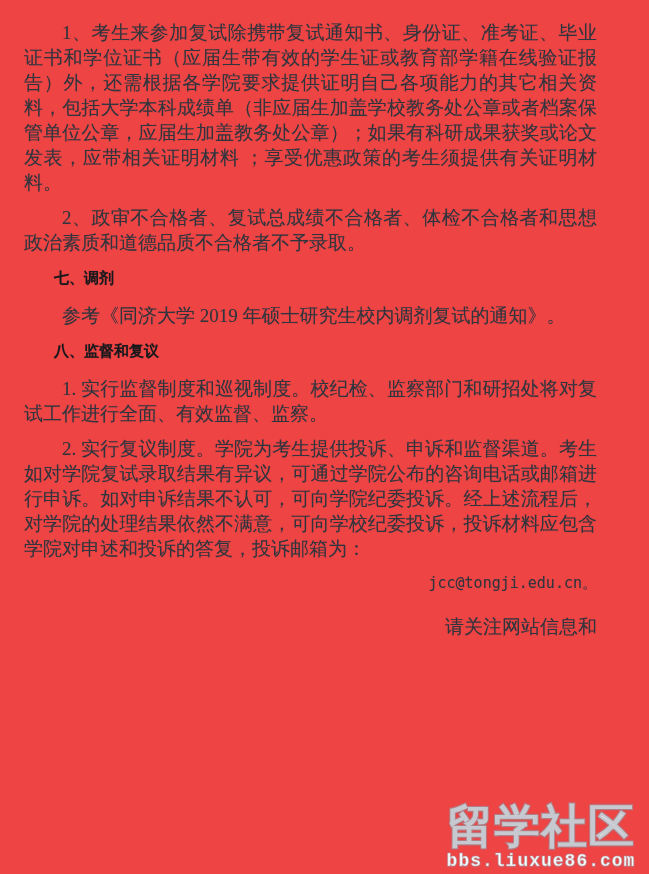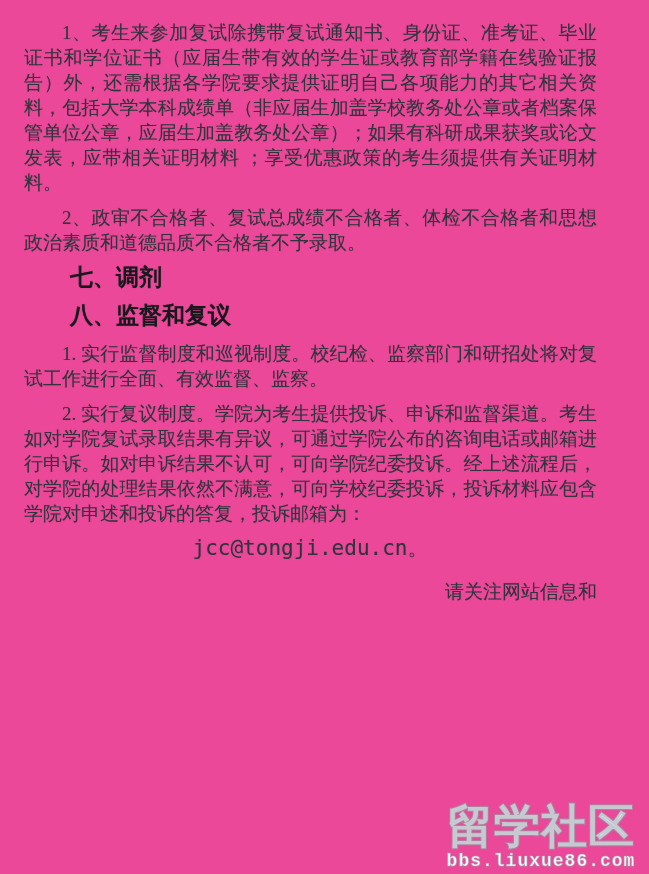--- a/index.html
+++ b/index.html
@@ -7,48 +7,48 @@
   body {
     width: 649px;
     height: 874px;
     overflow: hidden;
     position: relative;
   }
   .page {
     position: relative;
     width: 649px;
     height: 874px;
-    background: #ec4899;
+    background: #ef4444;
     padding: 20px 52px 0 24px;
     font-family: "Liberation Serif", "DejaVu Serif", serif;
     font-size: 19px;
     line-height: 25px;
     color: #31343c;
     text-align: justify;
     text-shadow: 0 0 1px rgba(62, 68, 84, 0.35);
     overflow: hidden;
   }
   p.para {
     text-indent: 2em;
     margin: 0 0 10px 0;
   }
   p.heading {
     text-indent: 2em;
     margin: 3px 0 13px 0;
     font-family: "Liberation Sans", "DejaVu Sans", sans-serif;
     font-weight: bold;
-    font-size: 23px;
+    font-size: 15px;
     color: #17181c;
     text-shadow: 0 0 1px rgba(25, 27, 33, 0.45);
   }
   .email-line {
     font-family: "DejaVu Sans Mono", monospace;
-    font-size: 21px;
+    font-size: 15px;
     margin: 0 0 10px 0;
-    text-align: center;
+    text-align: right;
   }
   .signature {
     margin-top: 18px;
     text-align: right;
     margin-right: 0;
   }
   .watermark {
     position: absolute;
     right: 2px;
     bottom: 2px;
@@ -79,20 +79,21 @@
 </style>
 </head>
 <body>
 
 <div class="page">
 
   <p class="para">1、考生来参加复试除携带复试通知书、身份证、准考证、毕业证书和学位证书（应届生带有效的学生证或教育部学籍在线验证报告）外，还需根据各学院要求提供证明自己各项能力的其它相关资料，包括大学本科成绩单（非应届生加盖学校教务处公章或者档案保管单位公章，应届生加盖教务处公章）；如果有科研成果获奖或论文发表，应带相关证明材料 ；享受优惠政策的考生须提供有关证明材料。</p>
   <p class="para">2、政审不合格者、复试总成绩不合格者、体检不合格者和思想政治素质和道德品质不合格者不予录取。</p>
 
   <p class="heading">七、调剂</p>
+  <p class="para">参考《同济大学 2019 年硕士研究生校内调剂复试的通知》。</p>
 
   <p class="heading">八、监督和复议</p>
   <p class="para">1. 实行监督制度和巡视制度。校纪检、监察部门和研招处将对复试工作进行全面、有效监督、监察。</p>
   <p class="para">2. 实行复议制度。学院为考生提供投诉、申诉和监督渠道。考生如对学院复试录取结果有异议，可通过学院公布的咨询电话或邮箱进行申诉。如对申诉结果不认可，可向学院纪委投诉。经上述流程后，对学院的处理结果依然不满意，可向学校纪委投诉，投诉材料应包含学院对申述和投诉的答复，投诉邮箱为：</p>
 
   <div class="email-line">jcc@tongji.edu.cn。</div>
 
   <div class="signature">请关注网站信息和</div>
 
   <div class="watermark">

